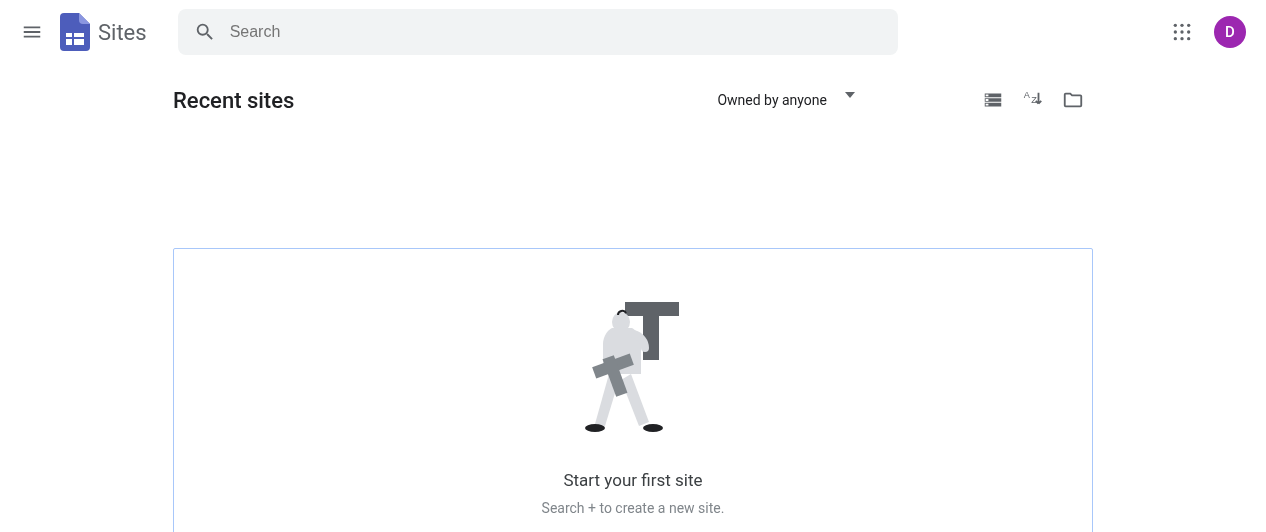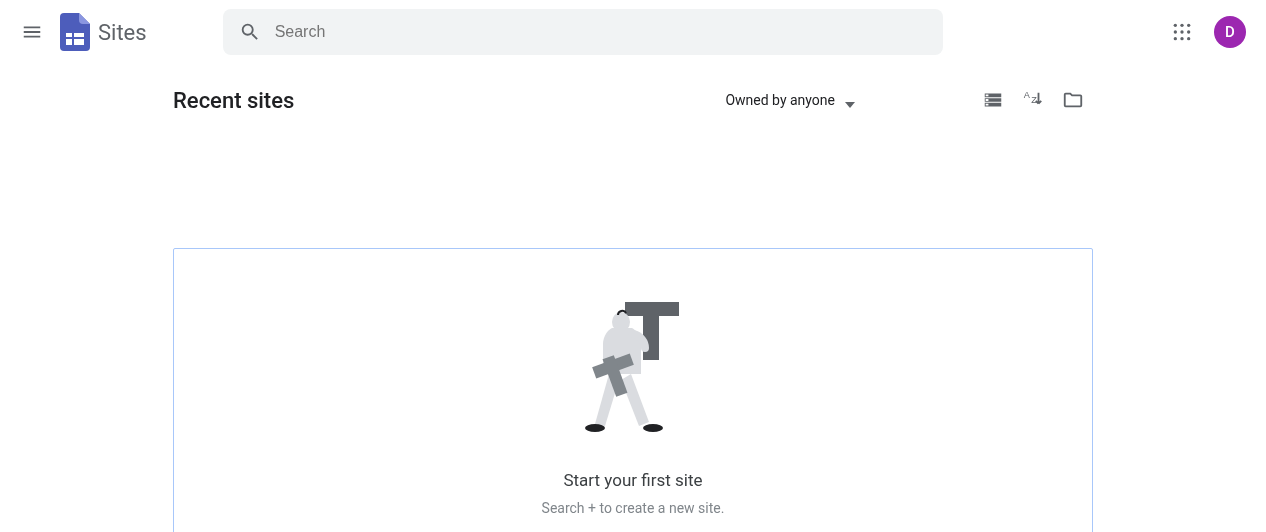--- a/index.html
+++ b/index.html
@@ -20,21 +20,21 @@
     padding: 0 16px 0 8px;
   }
   .menu-btn {
     width: 48px; height: 48px;
     display:flex; align-items:center; justify-content:center;
     border-radius:50%;
     cursor:pointer;
   }
   .logo-wrap {
     display:flex; align-items:center; gap:8px;
-    margin-left:4px; margin-right:72px;
+    margin-left:4px; margin-right:27px;
   }
   .app-title {
     font-size:22px;
     color:#5f6368;
     font-weight:400;
   }
   .search-bar {
     flex:0 0 720px;
     height:46px;
     background:#f1f3f4;
@@ -82,21 +82,21 @@
     margin-top:8px;
   }
   .section-title {
     font-size:22px;
     font-weight:500;
     color:#202124;
     flex:0 0 auto;
   }
   .toolbar-spacer { flex:1; }
   .owner-filter {
-    display:flex; align-items:flex-end; gap:10px;
+    display:flex; align-items:flex-start; gap:18px;
     font-size:14px; color:#202124;
     cursor:pointer;
     margin-right:110px;
     padding:6px 8px;
     border-radius:4px;
   }
   .icon-btn {
     width:40px; height:40px;
     display:flex; align-items:center; justify-content:center;
     cursor:pointer; border-radius:50%;

